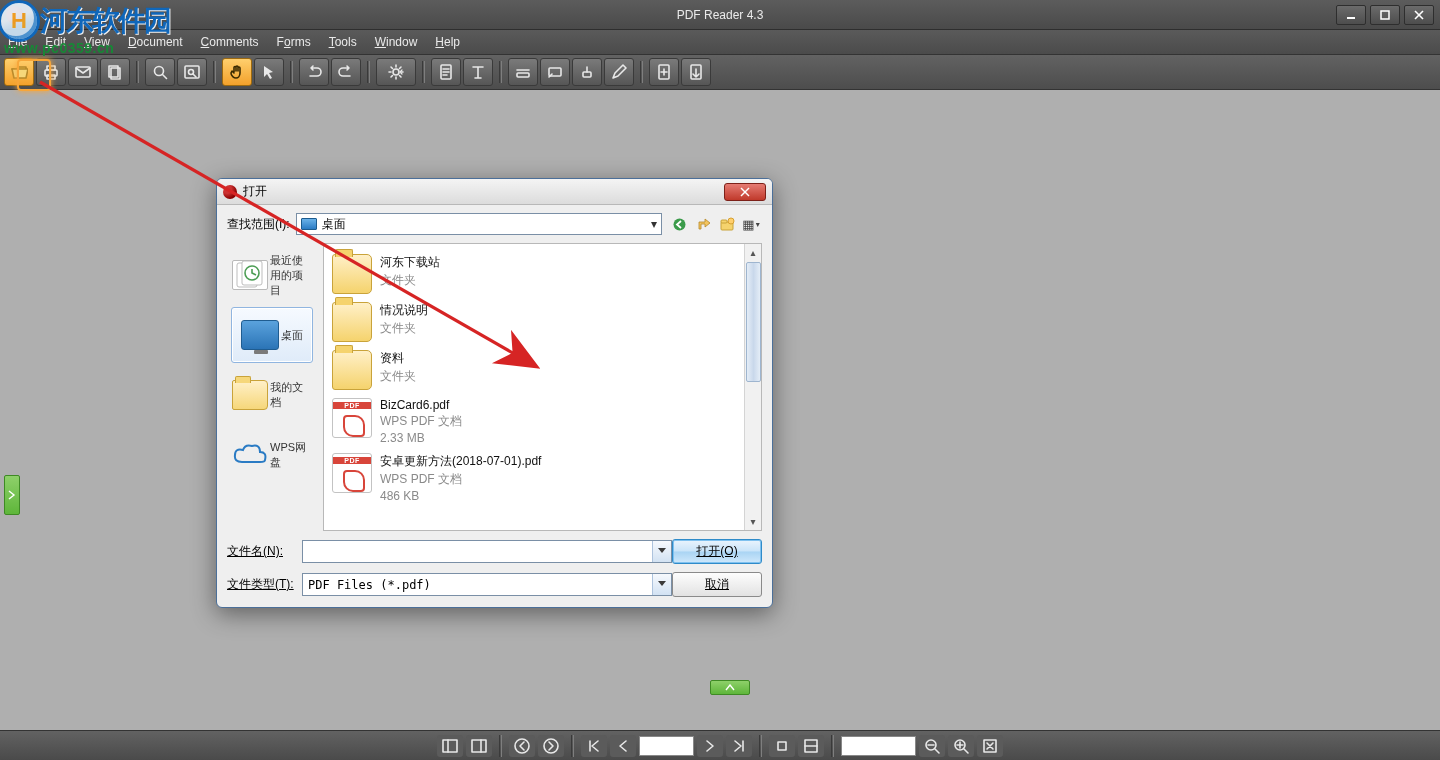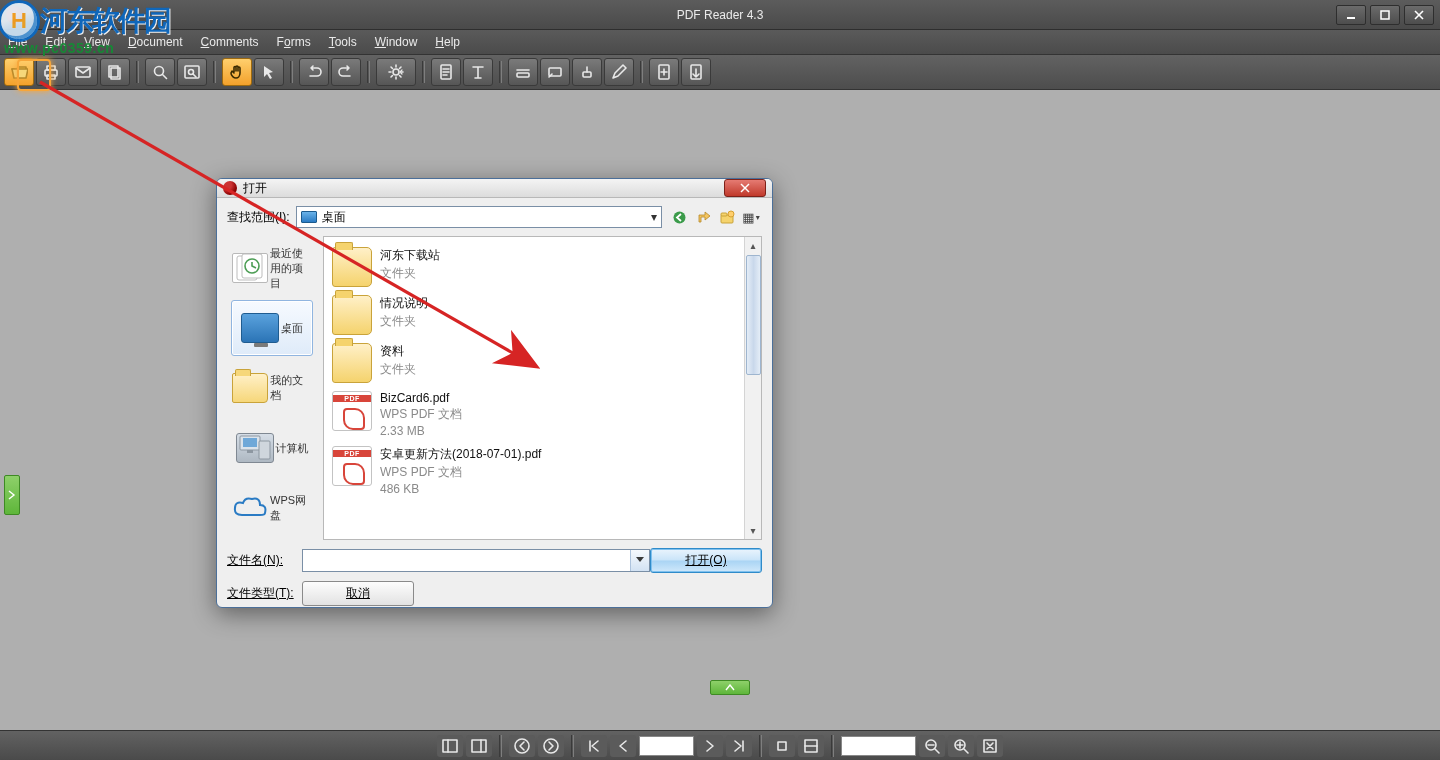--- a/index.html
+++ b/index.html
@@ -95,21 +95,21 @@
   .vscroll .thumb{width:15px;height:120px;margin-top:1px;background:linear-gradient(to right,#e4edf7,#c9d8eb,#e4edf7);border:1px solid #9eb5cf;border-radius:2px;cursor:pointer;}
 
   
   .dlg-bottom{margin-top:8px;display:flex;flex-direction:column;gap:8px;}
   .dlg-row{display:flex;align-items:center;gap:0;font-size:12px;text-decoration:underline;}
   .dlg-row .lbl{width:75px;white-space:nowrap;}
   .dlg-row .input-wrap{flex:1;position:relative;}
   .dlg-row input,.dlg-row .combo{width:100%;height:23px;border:1px solid #7a8fa6;background:#fff;font-size:12px;padding:0 22px 0 5px;font-family:Consolas,monospace;}
   .dlg-row .input-wrap::after,.combo-arrow{content:"";position:absolute;right:1px;top:1px;bottom:1px;width:18px;background:linear-gradient(#f6f9fd,#d2e2f3);border-left:1px solid #adc3dd;display:flex;align-items:center;justify-content:center;}
   .dlg-row .input-wrap .caret{position:absolute;right:6px;top:8px;border-left:4px solid transparent;border-right:4px solid transparent;border-top:5px solid #3a3a3a;z-index:2;}
-  .dlg-btn{width:112px;height:25px;font-size:12px;border:1px solid #8a8a8a;border-radius:3px;background:linear-gradient(#fdfdfd,#e2e2e2);cursor:pointer;}
+  .dlg-btn{width:90px;height:25px;font-size:12px;border:1px solid #8a8a8a;border-radius:3px;background:linear-gradient(#fdfdfd,#e2e2e2);cursor:pointer;}
   .dlg-btn.primary{border:1px solid #2f8bc9;background:linear-gradient(#eaf4fd,#c9e4f9 49%,#a9d4f4 51%,#cfe8fb);box-shadow:0 0 0 1px #7fc1ef inset;}
 
   
   .arrow-line{position:absolute;left:34px;top:78px;width:520px;height:300px;pointer-events:none;z-index:50;}
 
   
   .watermark{position:absolute;left:-2px;top:0;z-index:60;pointer-events:none;opacity:.92;font-family:"Arial",sans-serif;}
   .watermark .wm-row{display:flex;align-items:center;gap:2px;}
   .wm-circle{width:42px;height:42px;border-radius:50%;border:3px solid #0a69c3;display:flex;align-items:center;justify-content:center;font-weight:900;font-size:22px;color:#f5a623;background:linear-gradient(160deg,#eaf3fb 40%,#cfe5f7 60%);box-shadow:inset -3px -3px 0 #4d98d9;}
   .wm-chars{display:flex;font-size:28px;font-weight:800;color:#0a69c3;text-shadow:1px 1px 0 #fff;}
@@ -461,31 +461,20 @@
           </div>
           <div class="place selected">
             <div class="p-icon monitor"></div>
             <div>桌面</div>
           </div>
           <div class="place">
             <div class="p-icon folder"></div>
             <div>我的文档</div>
           </div>
           <div class="place">
-            <div class="p-icon pc">
-              <svg width="36" height="30">
-                <rect x="3" y="3" width="20" height="14" rx="1" fill="#dbe3eb" stroke="#8d97a1"></rect>
-                <rect x="6" y="5" width="14" height="9" fill="#6fa8d8"></rect>
-                <rect x="10" y="17" width="6" height="3" fill="#8d97a1"></rect>
-                <rect x="22" y="8" width="11" height="18" rx="1" fill="#cfd6dd" stroke="#8d97a1"></rect>
-              </svg>
-            </div>
-            <div>计算机</div>
-          </div>
-          <div class="place">
             <div class="p-icon cloud">
               <svg width="36" height="26">
                 <path d="M10 20 Q2 20 3 13 Q3 6 11 8 Q13 2 20 4 Q28 2 28 10 Q35 10 33 18 Q33 20 28 20 Z" fill="none" stroke="#2a7bc4" stroke-width="2"></path>
               </svg>
             </div>
             <div>WPS网盘</div>
           </div>
         </div>
       <div class="file-list-wrap">
         <div class="file-list" id="filelist">
@@ -540,17 +529,21 @@
       <div class="dlg-row">
         <span class="lbl">文件名(N):</span>
         <div class="input-wrap">
           <input type="text" value="" style="">
           <span class="caret"></span>
         </div>
         <button class="dlg-btn primary">打开(O)</button>
       </div>
       <div class="dlg-row">
         <span class="lbl">文件类型(T):</span>
+        <div class="input-wrap">
+          <input class="combo" readonly="" value="PDF Files (*.pdf)" style="">
+          <span class="caret"></span>
+        </div>
         <button class="dlg-btn">取消</button>
       </div>
     </div>
   </div>
 </div>
 
 </body></html>

